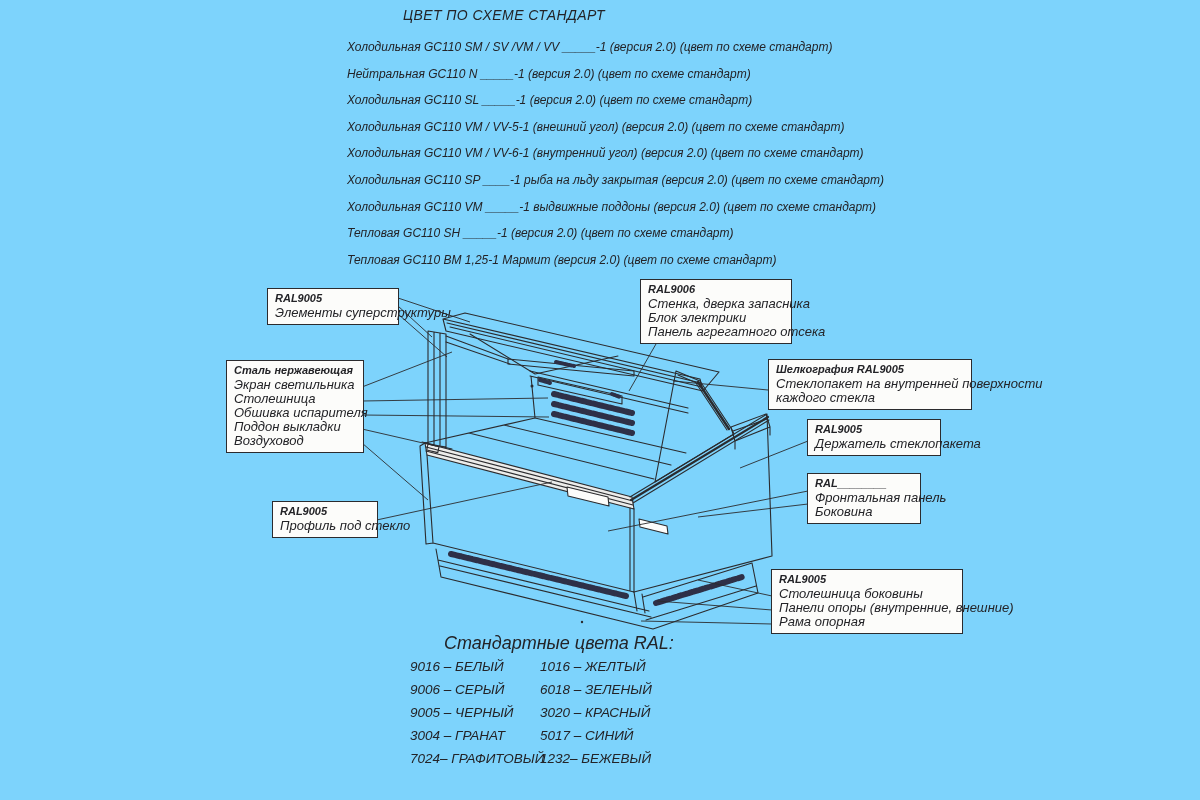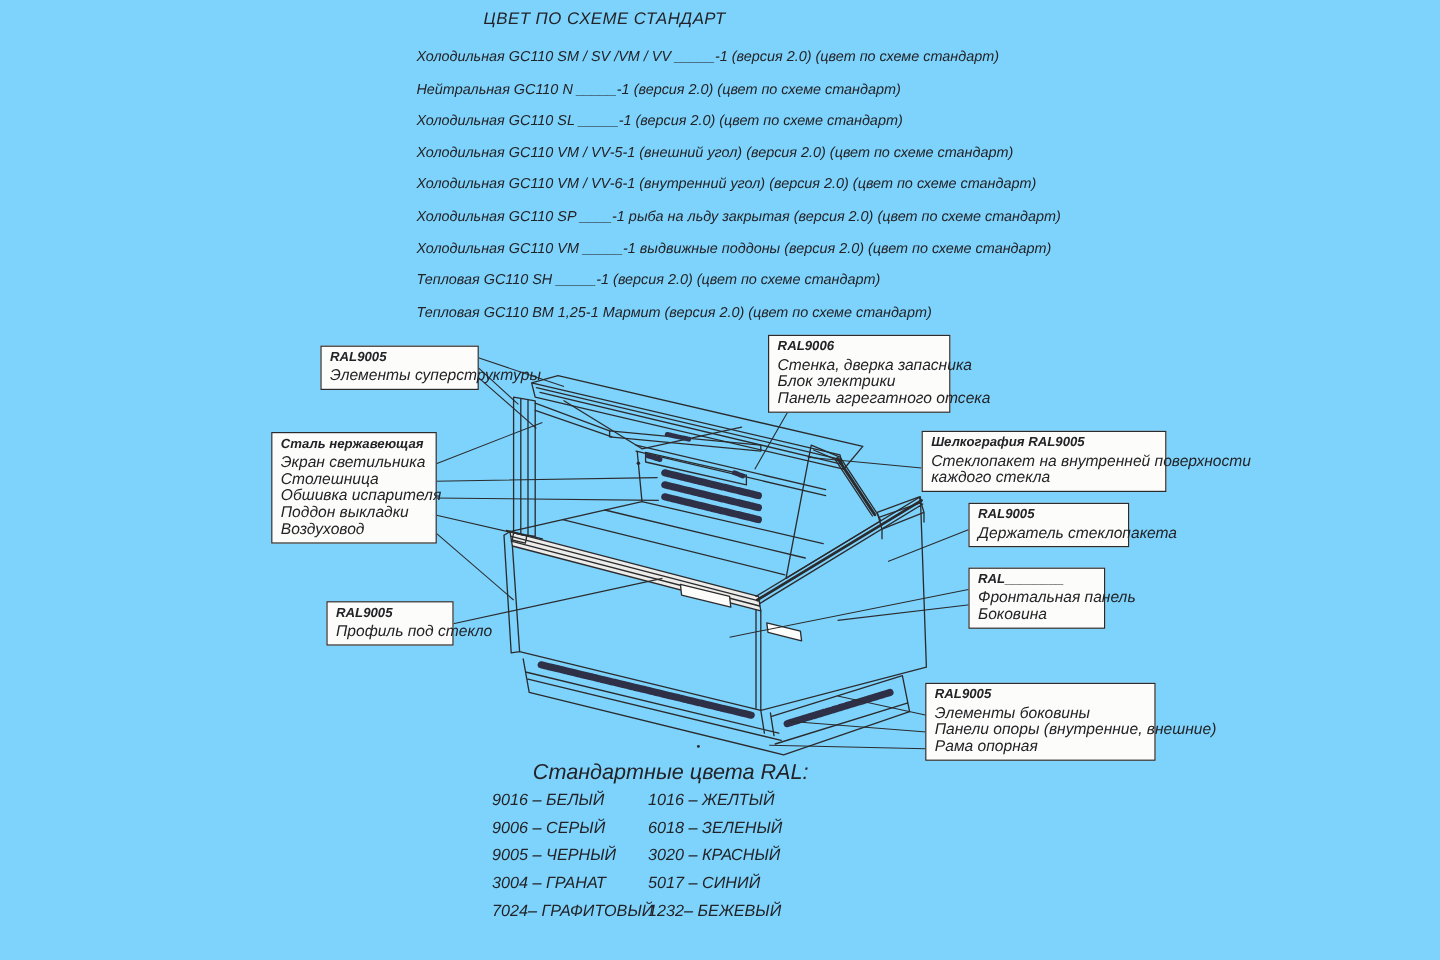--- a/index.html
+++ b/index.html
@@ -173,21 +173,21 @@
     <div class="ln">Боковина</div>
   </div>
 
   <div class="callout co-glass-profile">
     <div class="hd">RAL9005</div>
     <div class="ln">Профиль под стекло</div>
   </div>
 
   <div class="callout co-base">
     <div class="hd">RAL9005</div>
-    <div class="ln">Элементы боковины</div>
+    <div class="ln">Столешница боковины</div>
     <div class="ln">Панели опоры (внутренние, внешние)</div>
     <div class="ln">Рама опорная</div>
   </div>
 
   <div class="ral-heading">Стандартные цвета RAL:</div>
   <div class="ral-col ral-col1">
     <div>9016 – БЕЛЫЙ</div>
     <div>9006 – СЕРЫЙ</div>
     <div>9005 – ЧЕРНЫЙ</div>
     <div>3004 – ГРАНАТ</div>

